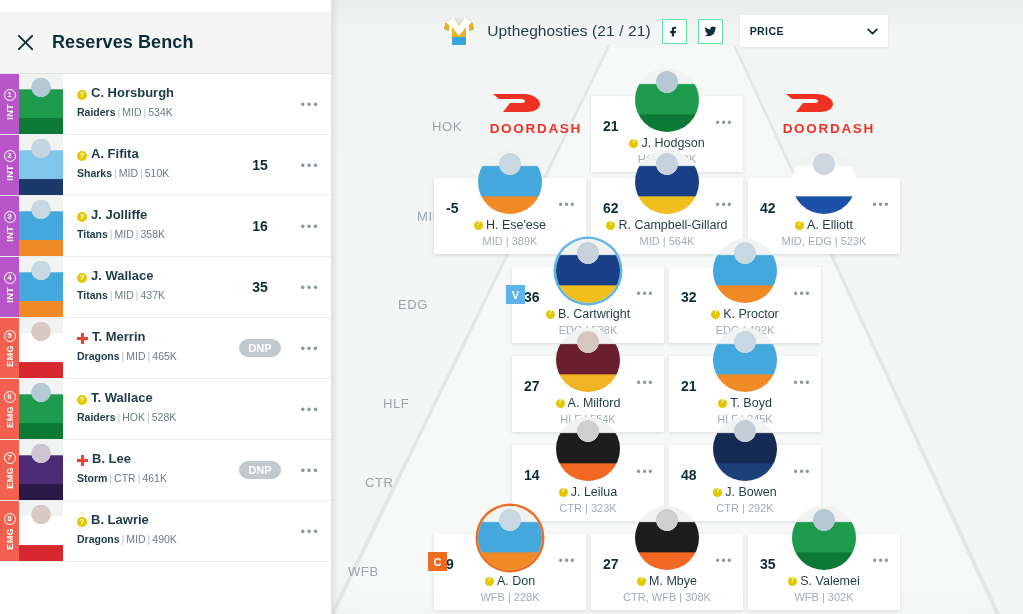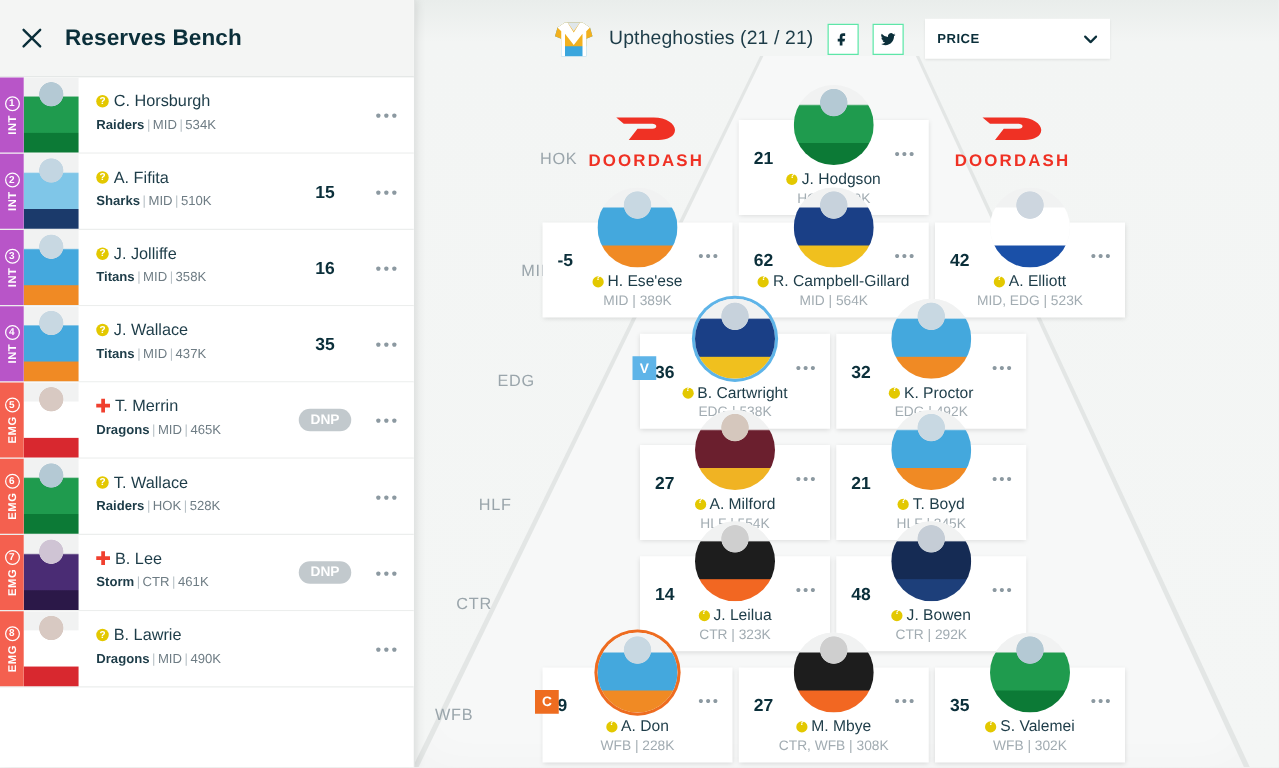--- a/index.html
+++ b/index.html
@@ -61,21 +61,21 @@
   }
   .chev { width: 11px; height: 7px; }
 
   
   .pos-label {
     position: absolute; font-size: 13px; color: #9aa5ab; letter-spacing: .6px;
     z-index: 12; font-weight: 400;
   }
 
   
-  .sponsor { position: absolute; z-index: 11; text-align: center; width: 130px; }
+  .sponsor { position: absolute; z-index: 11; text-align: right; width: 130px; }
   .sponsor .dd-mark { display: block; margin: 0 auto 3px; }
   .sponsor .dd-word {
     font-size: 13.5px; font-weight: bold; color: #ef3124;
     letter-spacing: 1.7px;
   }
 
   
   .pcard {
     position: absolute; width: 152px; height: 76px; background: #fff;
     box-shadow: 0 1px 4px rgba(0,0,0,.13); z-index: 20;
@@ -124,21 +124,21 @@
   .jz { position: absolute; left: 0; top: 0; width: 64px; height: 64px; }
 
   
   .lpanel {
     position: absolute; left: 0; top: 0; width: 332px; height: 614px;
     background: #fff; box-shadow: 2px 0 7px rgba(0,0,0,.10); z-index: 40;
     border-right: 1px solid #e1e4e3;
   }
   .lpanel-head {
     height: 62px; background: #f4f5f4; display: flex; align-items: center;
-    padding-left: 16px; gap: 17px; border-bottom: 1px solid #e0e3e2;
+    padding-left: 16px; gap: 17px; border-bottom: 1px solid #e0e3e2; margin-top: 12px;
   }
   .close-x { width: 19px; height: 19px; cursor: pointer; }
   .lpanel-title {
     font-size: 18px; font-weight: bold; color: #0b2f3a; letter-spacing: .1px;
   }
   .col-head {
     height: 20px; background: #113a33; display: flex; align-items: center;
     padding-left: 10px;
   }
   .col-head span {
@@ -161,22 +161,22 @@
     font-weight: bold;
   }
   .rail .tag {
     font-size: 9px; font-weight: bold; letter-spacing: .4px;
     writing-mode: vertical-rl; transform: rotate(180deg);
   }
   .thumb { width: 44px; flex: 0 0 44px; position: relative; overflow: hidden; }
   .thumb .jz { width: 44px; height: 61px; }
   .pinfo { flex: 1; padding: 11px 0 0 14px; }
   .pinfo .nm {
-    font-size: 13px; color: #1d3c48; font-weight: normal; margin-bottom: 6px;
-    display: flex; align-items: center; gap: 4px;
+    font-size: 13px; color: #1d3c48; font-weight: bold; margin-bottom: 6px;
+    display: flex; align-items: flex-end; gap: 4px;
   }
   .dot-y {
     width: 10px; height: 10px; border-radius: 50%; background: #e3c800;
     position: relative; flex: 0 0 10px;
   }
   .dot-y::after {
     content: "?"; position: absolute; inset: 0; font-size: 8px; color: #fff;
     text-align: center; line-height: 10px; font-weight: bold;
   }
   .cross-r {

